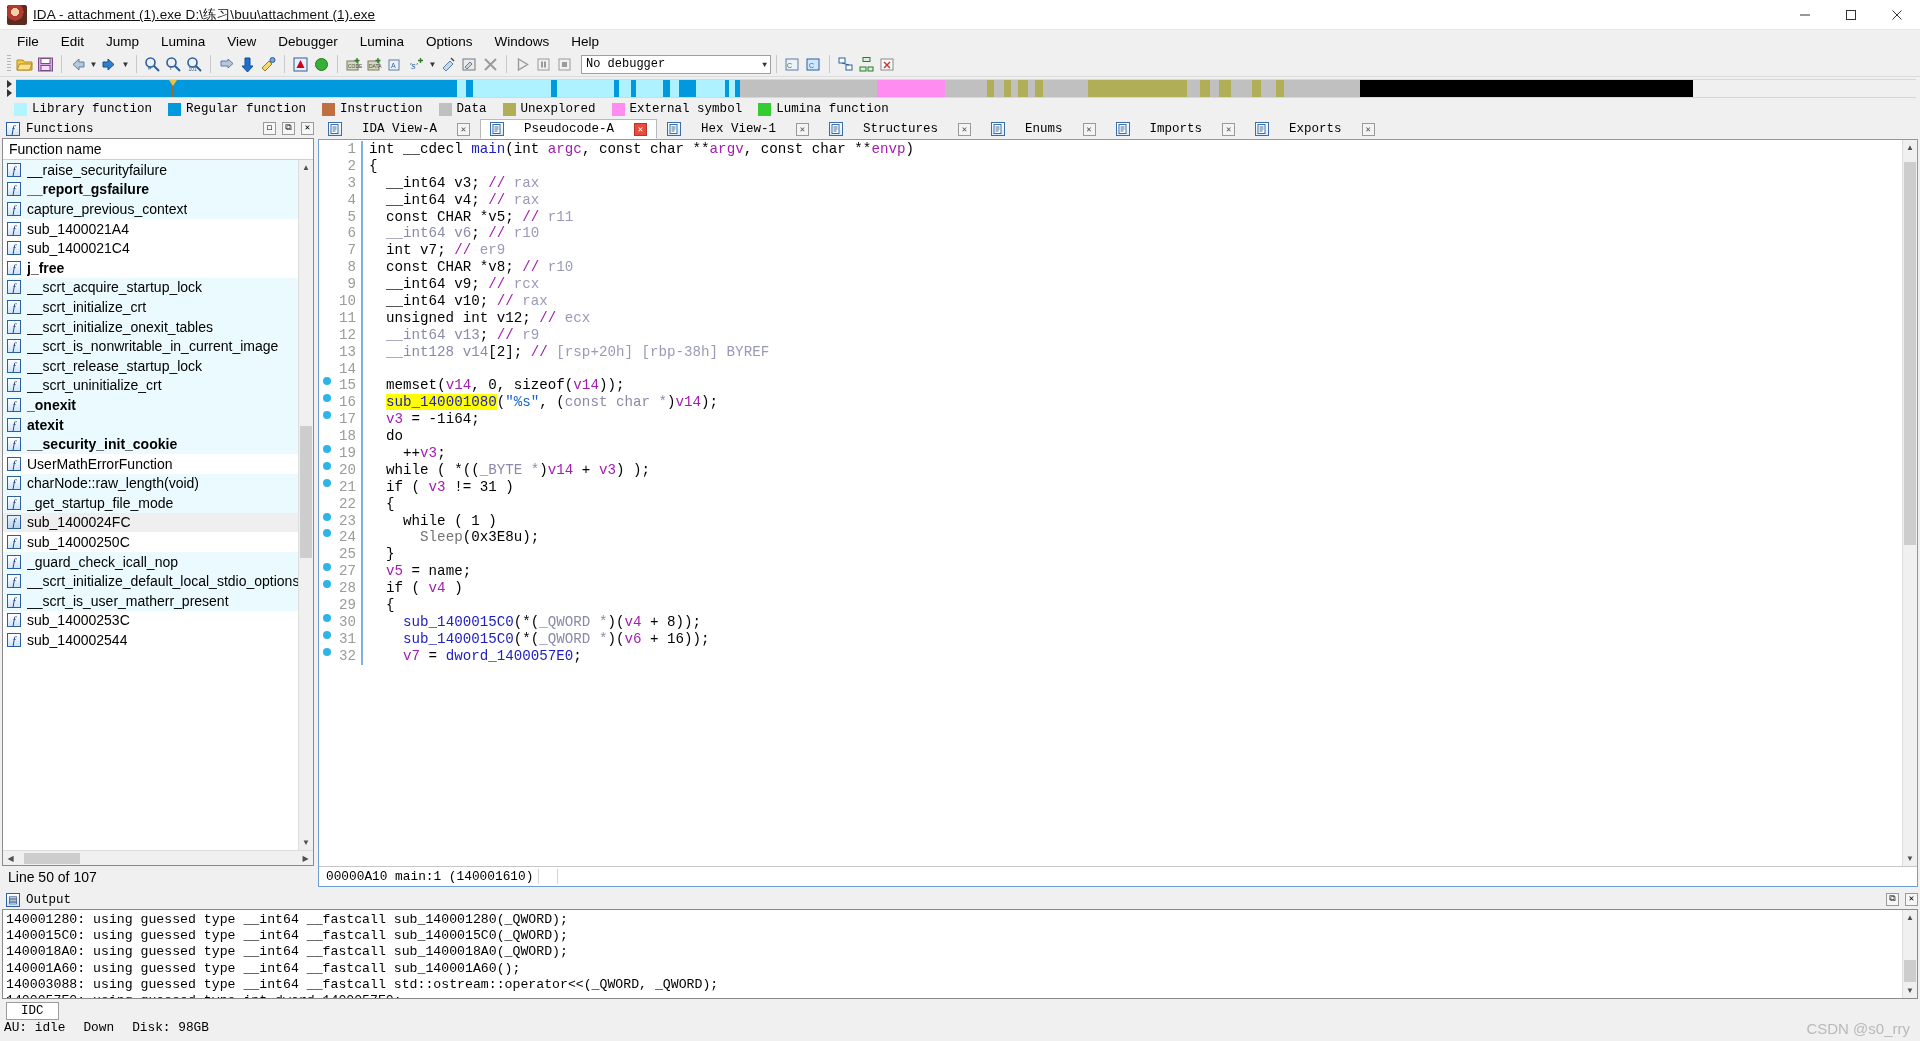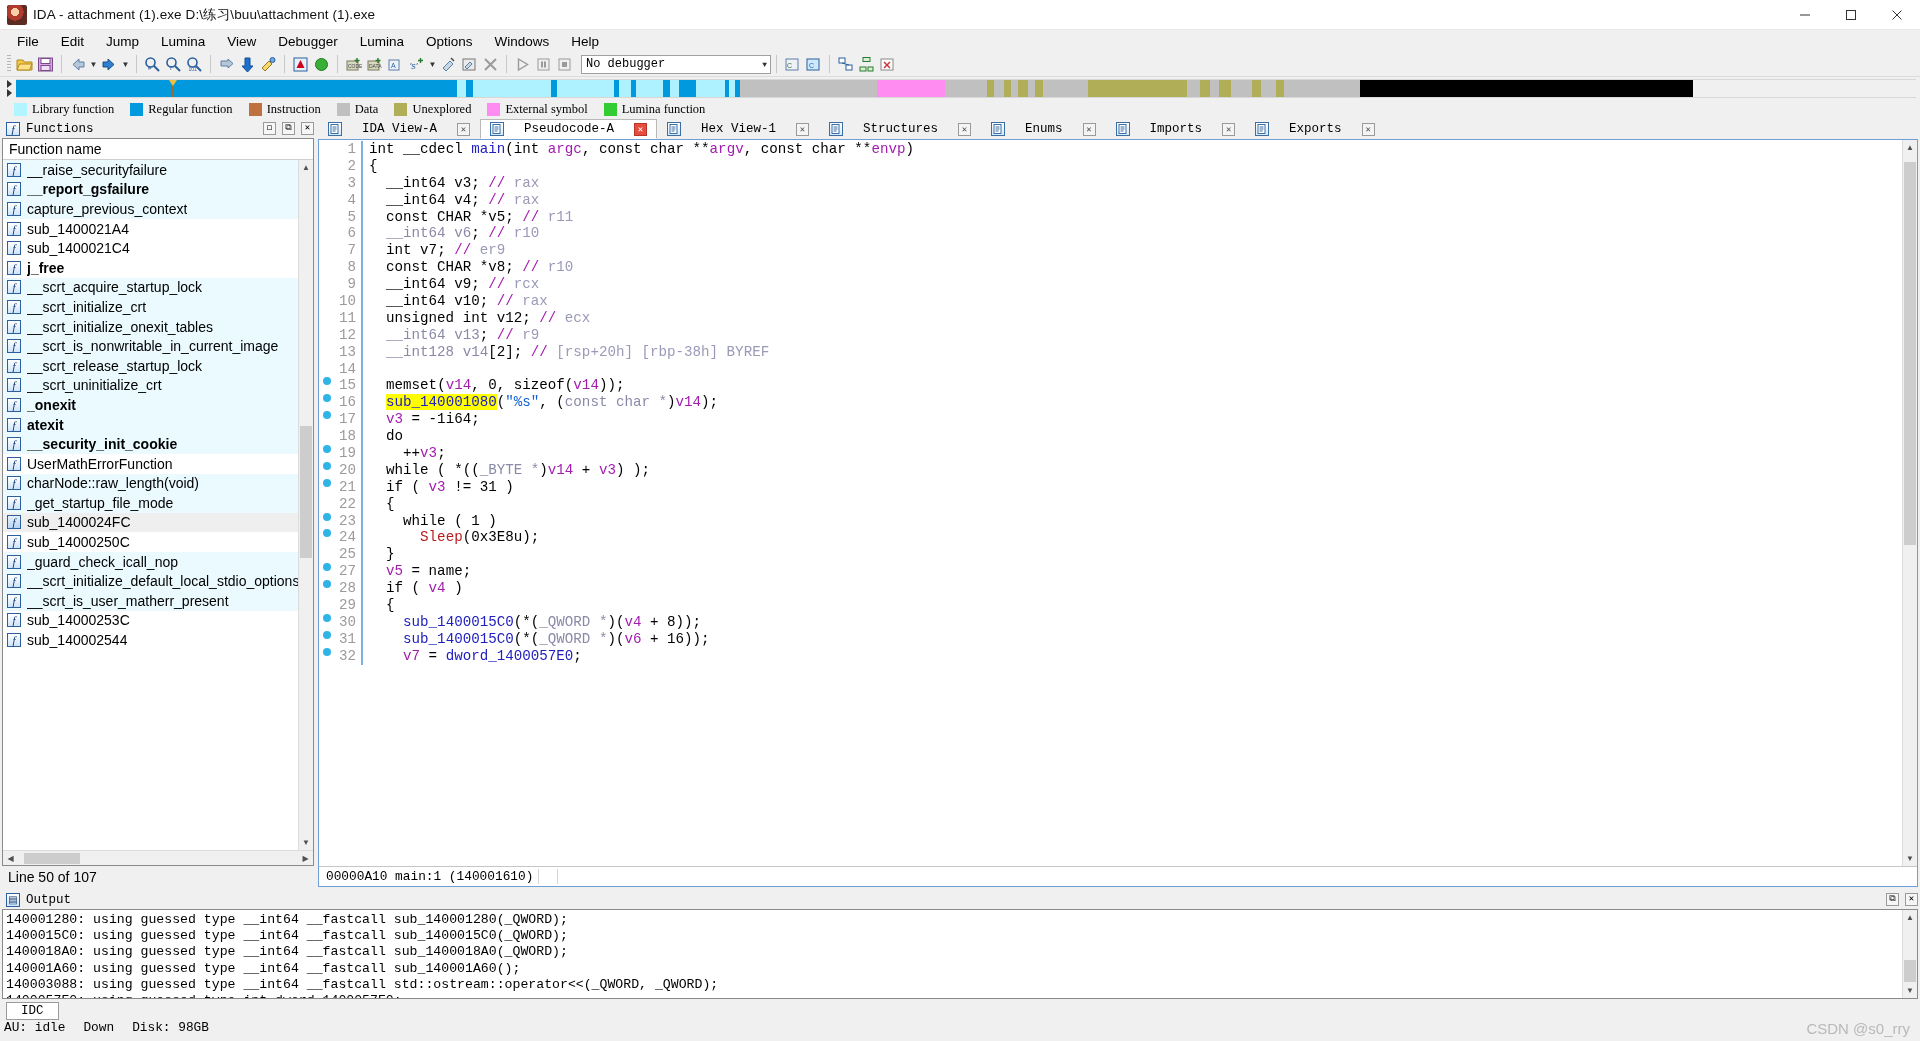--- a/index.html
+++ b/index.html
@@ -21,21 +21,21 @@
     display: flex; align-items: center;
     border-bottom: 1px solid #e8e8e8;
   }
   .titlebar .app-icon {
     width: 20px; height: 20px; margin-left: 7px; margin-right: 6px;
     border-radius: 2px;
     background: radial-gradient(circle at 40% 35%, #f7d0a8 0 22%, #b03a2e 23% 48%, #5d2b22 49% 100%);
     position: relative;
   }
   .titlebar .title-text {
-    font-size: 13.5px; color: #111; letter-spacing: .1px; white-space: nowrap;
+    font-size: 13.5px; color: #111; letter-spacing: .1px; white-space: nowrap; text-decoration: underline;
   }
   .titlebar .spacer { flex: 1; }
   .win-btn {
     width: 46px; height: 30px; display: flex; align-items: center; justify-content: center;
     font-size: 14px; color: #333;
   }
   .win-btn svg { display:block; }
 
   
   .menubar {
@@ -79,21 +79,21 @@
   .nav-cursor { position: absolute; top: 0; bottom: 0; width: 1px; background: #9a6a2a; }
   .nav-cursor::before {
     content: ""; position: absolute; left: -3px; top: 0;
     border-left: 4px solid transparent; border-right: 4px solid transparent; border-top: 6px solid #f0c040;
   }
 
   
   .legend {
     height: 20px; flex: none; background: #f0f0f0; display: flex; align-items: center;
     padding-left: 14px; gap: 6px;
-    font-family: Liberation Serif, serif; font-size: 12.5px;
+    font-family: Liberation Mono, monospace; font-size: 12.5px;
   }
   .legend .item { display:flex; align-items:center; gap:5px; margin-right: 10px; }
   .legend .sw { width: 13px; height: 13px; display:inline-block; }
 
   
   .workarea { flex: 1; display: flex; min-height: 0; background: #f0f0f0; padding: 0 0 0 0; }
 
   
   .func-panel { width: 312px; flex: none; display: flex; flex-direction: column; margin-left: 2px; }
   .panel-title {
@@ -155,21 +155,21 @@
   .code-lines { flex: 1; font-family: "Liberation Mono", monospace; font-size: 14.2px; line-height: 16.9px; overflow: hidden; padding-top: 1px;}
   .cl { display: flex; align-items: flex-start; height: 16.9px; white-space: pre; }
   .cl .dot { width: 16px; flex:none; display:flex; align-items:center; justify-content:center; }
   .cl .dot i { width:8px;height:8px;border-radius:50%;background:#2fb4e8;display:inline-block;}
   .cl .ln { width: 26px; flex:none; text-align:right; color:#9b9b9b; padding-right: 5px; }
   .cl .bar { width: 2px; flex:none; background:#7fb0e0; height:16.9px; margin-right:6px; }
   .cl .src { flex:1; }
   .kw   { color: #000000; }
   .var  { color: #a21caf; }
   .fn   { color: #2020c0; }
-  .api  { color: #b91c1c; }
+  .api  { color: #737373; }
   .cmt  { color: #8a8aa8; }
   .str  { color: #1060d0; }
   .hl   { background: #ffff00; }
   .punc { color: #000000; }
   .reg  { color: #9a9ab8; }
 
   .code-status {
     height: 20px; flex:none; background:#fff; border-top:1px solid #c6c6c6;
     display:flex; align-items:center; padding-left:2px;
     font-family: "Liberation Mono", monospace; font-size: 12.8px;

